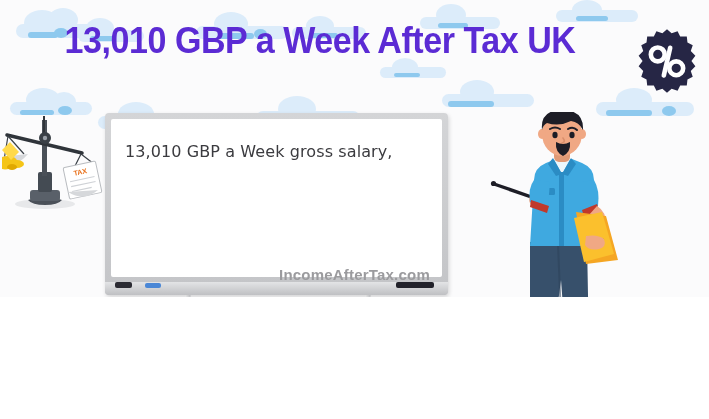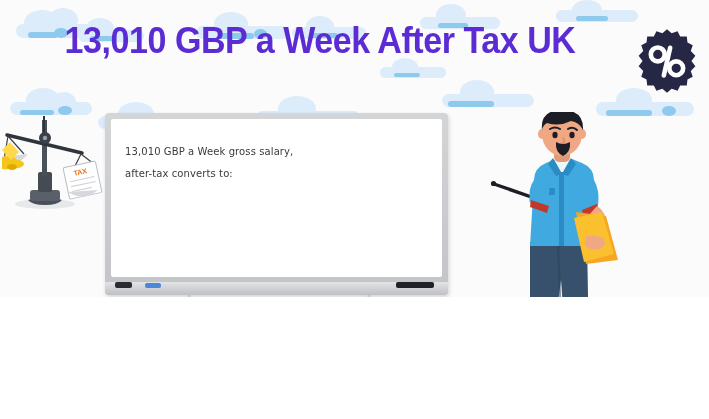--- a/index.html
+++ b/index.html
@@ -114,21 +114,21 @@
 
   #board-text {
     position: absolute;
     left: 14px;
     top: 22px;
     right: 10px;
   }
   #board-text .line {
     color: #3b3b3f;
     font-family: "DejaVu Sans", sans-serif;
-    font-size: 10px;
+    font-size: 16px;
     line-height: 21.5px;
     white-space: nowrap;
     letter-spacing: 0.1px;
   }
 
   
   #stand {
     position: absolute;
     left: 183px;
     top: 294px;
@@ -357,21 +357,20 @@
       <path d="M0 0 L60 36 M60 0 L0 36" stroke="#c8102e" stroke-width="3.5"></path>
       <path d="M30 0 V36 M0 18 H60" stroke="#ffffff" stroke-width="12"></path>
       <path d="M30 0 V36 M0 18 H60" stroke="#c8102e" stroke-width="7"></path>
     </svg>
   </div>
 
   <div id="board">
     <div id="board-surface">
       <div id="board-text">
         <div class="line">13,010 GBP a Week gross salary,</div>
-        <div class="line">after-tax converts to:</div>
       </div>
     </div>
     <div id="board-tray">
       <div class="tray-item" id="eraser"></div>
       <div class="tray-item" id="marker-blue"></div>
       <div class="tray-item" id="marker-black"></div>
     </div>
   </div>
 
   <div id="teacher">
@@ -427,14 +426,15 @@
       <ellipse cx="82" cy="23" rx="2.6" ry="3.2" fill="#1d1d26"></ellipse>
 
       <path d="M73 26 q3 4 -1 5" stroke="#d98f6c" stroke-width="1.6" fill="none" stroke-linecap="round"></path>
 
       <ellipse cx="73" cy="36" rx="4" ry="3" fill="#8c3b2e"></ellipse>
 
       <path d="M66 30 q7 4 14 0 q1 10 -7 14 q-8 -4 -7 -14 z" fill="#1d1d26"></path>
     </svg>
   </div>
 
+  <div id="footer">IncomeAfterTax.com</div>
 
 </div>
 
 </body></html>

